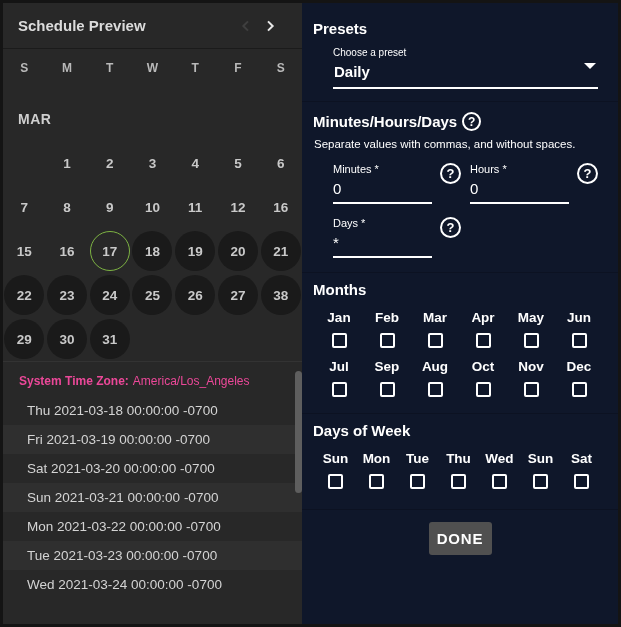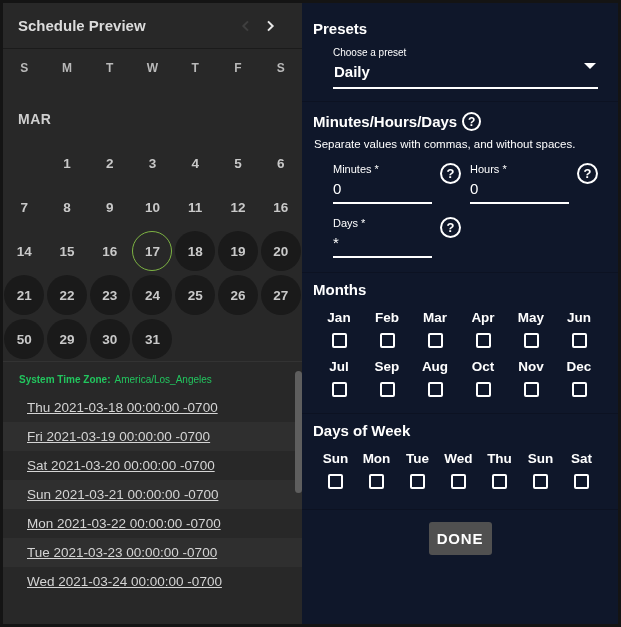--- a/index.html
+++ b/index.html
@@ -18,24 +18,24 @@
   .weekday-row{display:grid;grid-template-columns:repeat(7,1fr);height:38px;align-items:center;}
   .wd{text-align:center;font-size:12px;font-weight:bold;color:#b9b9b9;}
   .mar{padding:24px 0 14px 15px;font-size:14px;font-weight:bold;color:#cfcfcf;letter-spacing:.5px;}
   .cal-grid{display:grid;grid-template-columns:repeat(7,1fr);}
   .cal-cell{height:44px;display:flex;align-items:center;justify-content:center;}
   .day-circle{width:40px;height:40px;border-radius:50%;display:flex;align-items:center;justify-content:center;
     font-size:13.5px;font-weight:bold;color:#c9c9c9;cursor:pointer;}
   .day-circle.filled{background:#1a1a1a;}
   .day-circle.selected{border:1.5px solid #7db343;}
   .cal-divider{height:1px;background:#333333;}
-  .tz-line{padding:12px 16px 8px;font-size:10px;color:#22c55e;white-space:nowrap;}
+  .tz-line{padding:12px 16px 8px;font-size:12px;color:#ec4899;white-space:nowrap;}
   .tz-line .tz-label{font-weight:bold;}
   .tz-line .tz-value{margin-left:4px;font-weight:normal;}
-  .occ{height:29px;line-height:29px;padding-left:24px;font-size:13.5px;color:#d4d4d4;white-space:nowrap;text-decoration:underline;}
+  .occ{height:29px;line-height:29px;padding-left:24px;font-size:13.5px;color:#d4d4d4;white-space:nowrap;}
   .occ.alt{background:#2f2f2f;}
   .scroll-thumb{position:absolute;right:0;top:368px;width:7px;height:122px;background:#5e5e5e;border-radius:4px;}
   
   .right{flex:1;background:#0f172a;color:#fff;position:relative;overflow:hidden;}
   .sect{border-top:1px solid rgba(0,0,0,0.18);}
   .sect.first{border-top:none;}
   .sec-heading{font-size:15px;font-weight:bold;margin:0 0 0 11px;display:flex;align-items:center;}
   .s-presets{padding:17px 0 12px;}
   .preset-label{font-size:10px;margin:10px 20px 0 31px;}
   .select-row{margin:3px 20px 0 31px;padding:2px 2px 7px 1px;border-bottom:2px solid #fff;
@@ -128,23 +128,20 @@
         <div class="cal-cell">
           <div class="day-circle">11</div>
         </div>
         <div class="cal-cell">
           <div class="day-circle">12</div>
         </div>
         <div class="cal-cell">
           <div class="day-circle">16</div>
         </div>
         <div class="cal-cell">
-          <div class="day-circle">14</div>
-        </div>
-        <div class="cal-cell">
           <div class="day-circle">15</div>
         </div>
         <div class="cal-cell">
           <div class="day-circle">16</div>
         </div>
         <div class="cal-cell">
           <div class="day-circle selected">17</div>
         </div>
         <div class="cal-cell">
           <div class="day-circle filled">18</div>
@@ -170,21 +167,21 @@
         <div class="cal-cell">
           <div class="day-circle filled">25</div>
         </div>
         <div class="cal-cell">
           <div class="day-circle filled">26</div>
         </div>
         <div class="cal-cell">
           <div class="day-circle filled">27</div>
         </div>
         <div class="cal-cell">
-          <div class="day-circle filled">50</div>
+          <div class="day-circle filled">38</div>
         </div>
         <div class="cal-cell">
           <div class="day-circle filled">29</div>
         </div>
         <div class="cal-cell">
           <div class="day-circle filled">30</div>
         </div>
         <div class="cal-cell">
           <div class="day-circle filled">31</div>
         </div>
@@ -269,22 +266,22 @@
           <div class="chk-cell"><div class="chk-label">Dec</div><span class="cb" role="checkbox" aria-checked="false"></span></div>
         </div>
     </div>
 
     <div class="sect s-dow">
       <div class="sec-heading">Days of Week</div>
       <div class="chk-grid grid7">
           <div class="chk-cell"><div class="chk-label">Sun</div><span class="cb" role="checkbox" aria-checked="false"></span></div>
           <div class="chk-cell"><div class="chk-label">Mon</div><span class="cb" role="checkbox" aria-checked="false"></span></div>
           <div class="chk-cell"><div class="chk-label">Tue</div><span class="cb" role="checkbox" aria-checked="false"></span></div>
+          <div class="chk-cell"><div class="chk-label">Thu</div><span class="cb" role="checkbox" aria-checked="false"></span></div>
           <div class="chk-cell"><div class="chk-label">Wed</div><span class="cb" role="checkbox" aria-checked="false"></span></div>
-          <div class="chk-cell"><div class="chk-label">Thu</div><span class="cb" role="checkbox" aria-checked="false"></span></div>
           <div class="chk-cell"><div class="chk-label">Sun</div><span class="cb" role="checkbox" aria-checked="false"></span></div>
           <div class="chk-cell"><div class="chk-label">Sat</div><span class="cb" role="checkbox" aria-checked="false"></span></div>
         </div>
     </div>
 
     <div class="sect s-footer">
       <button class="done-btn">DONE</button>
     </div>
 
   </div>

